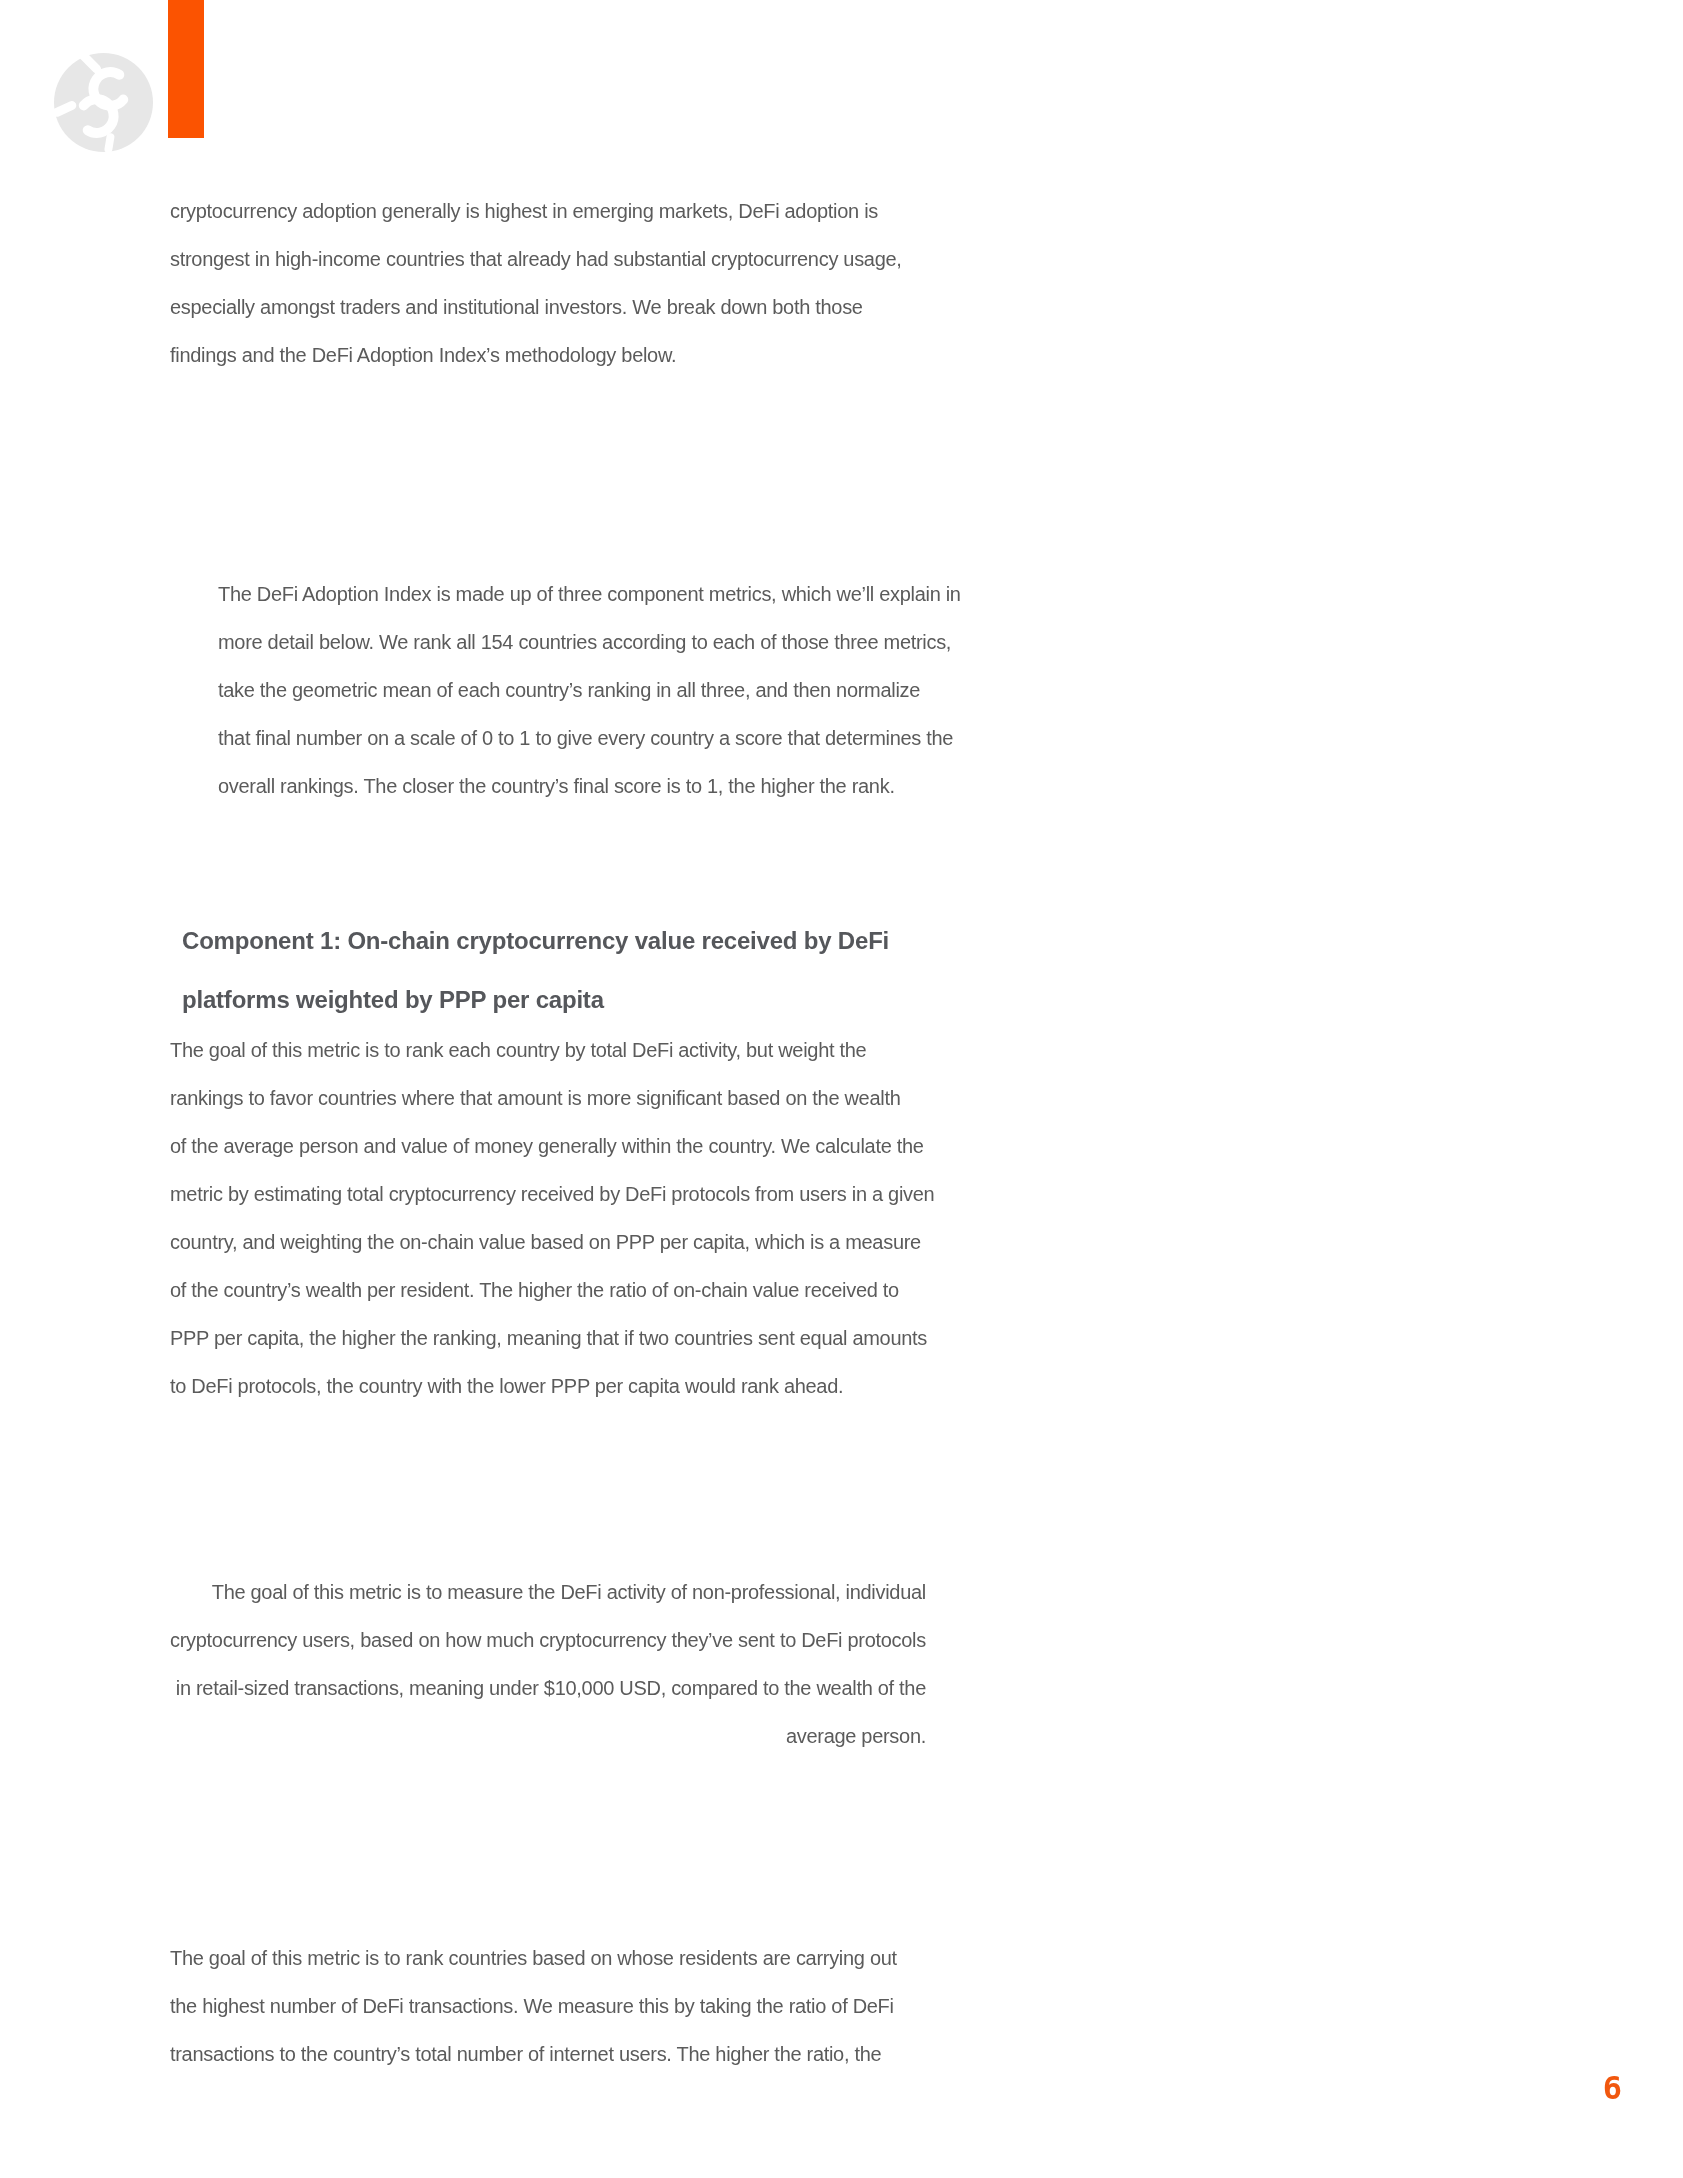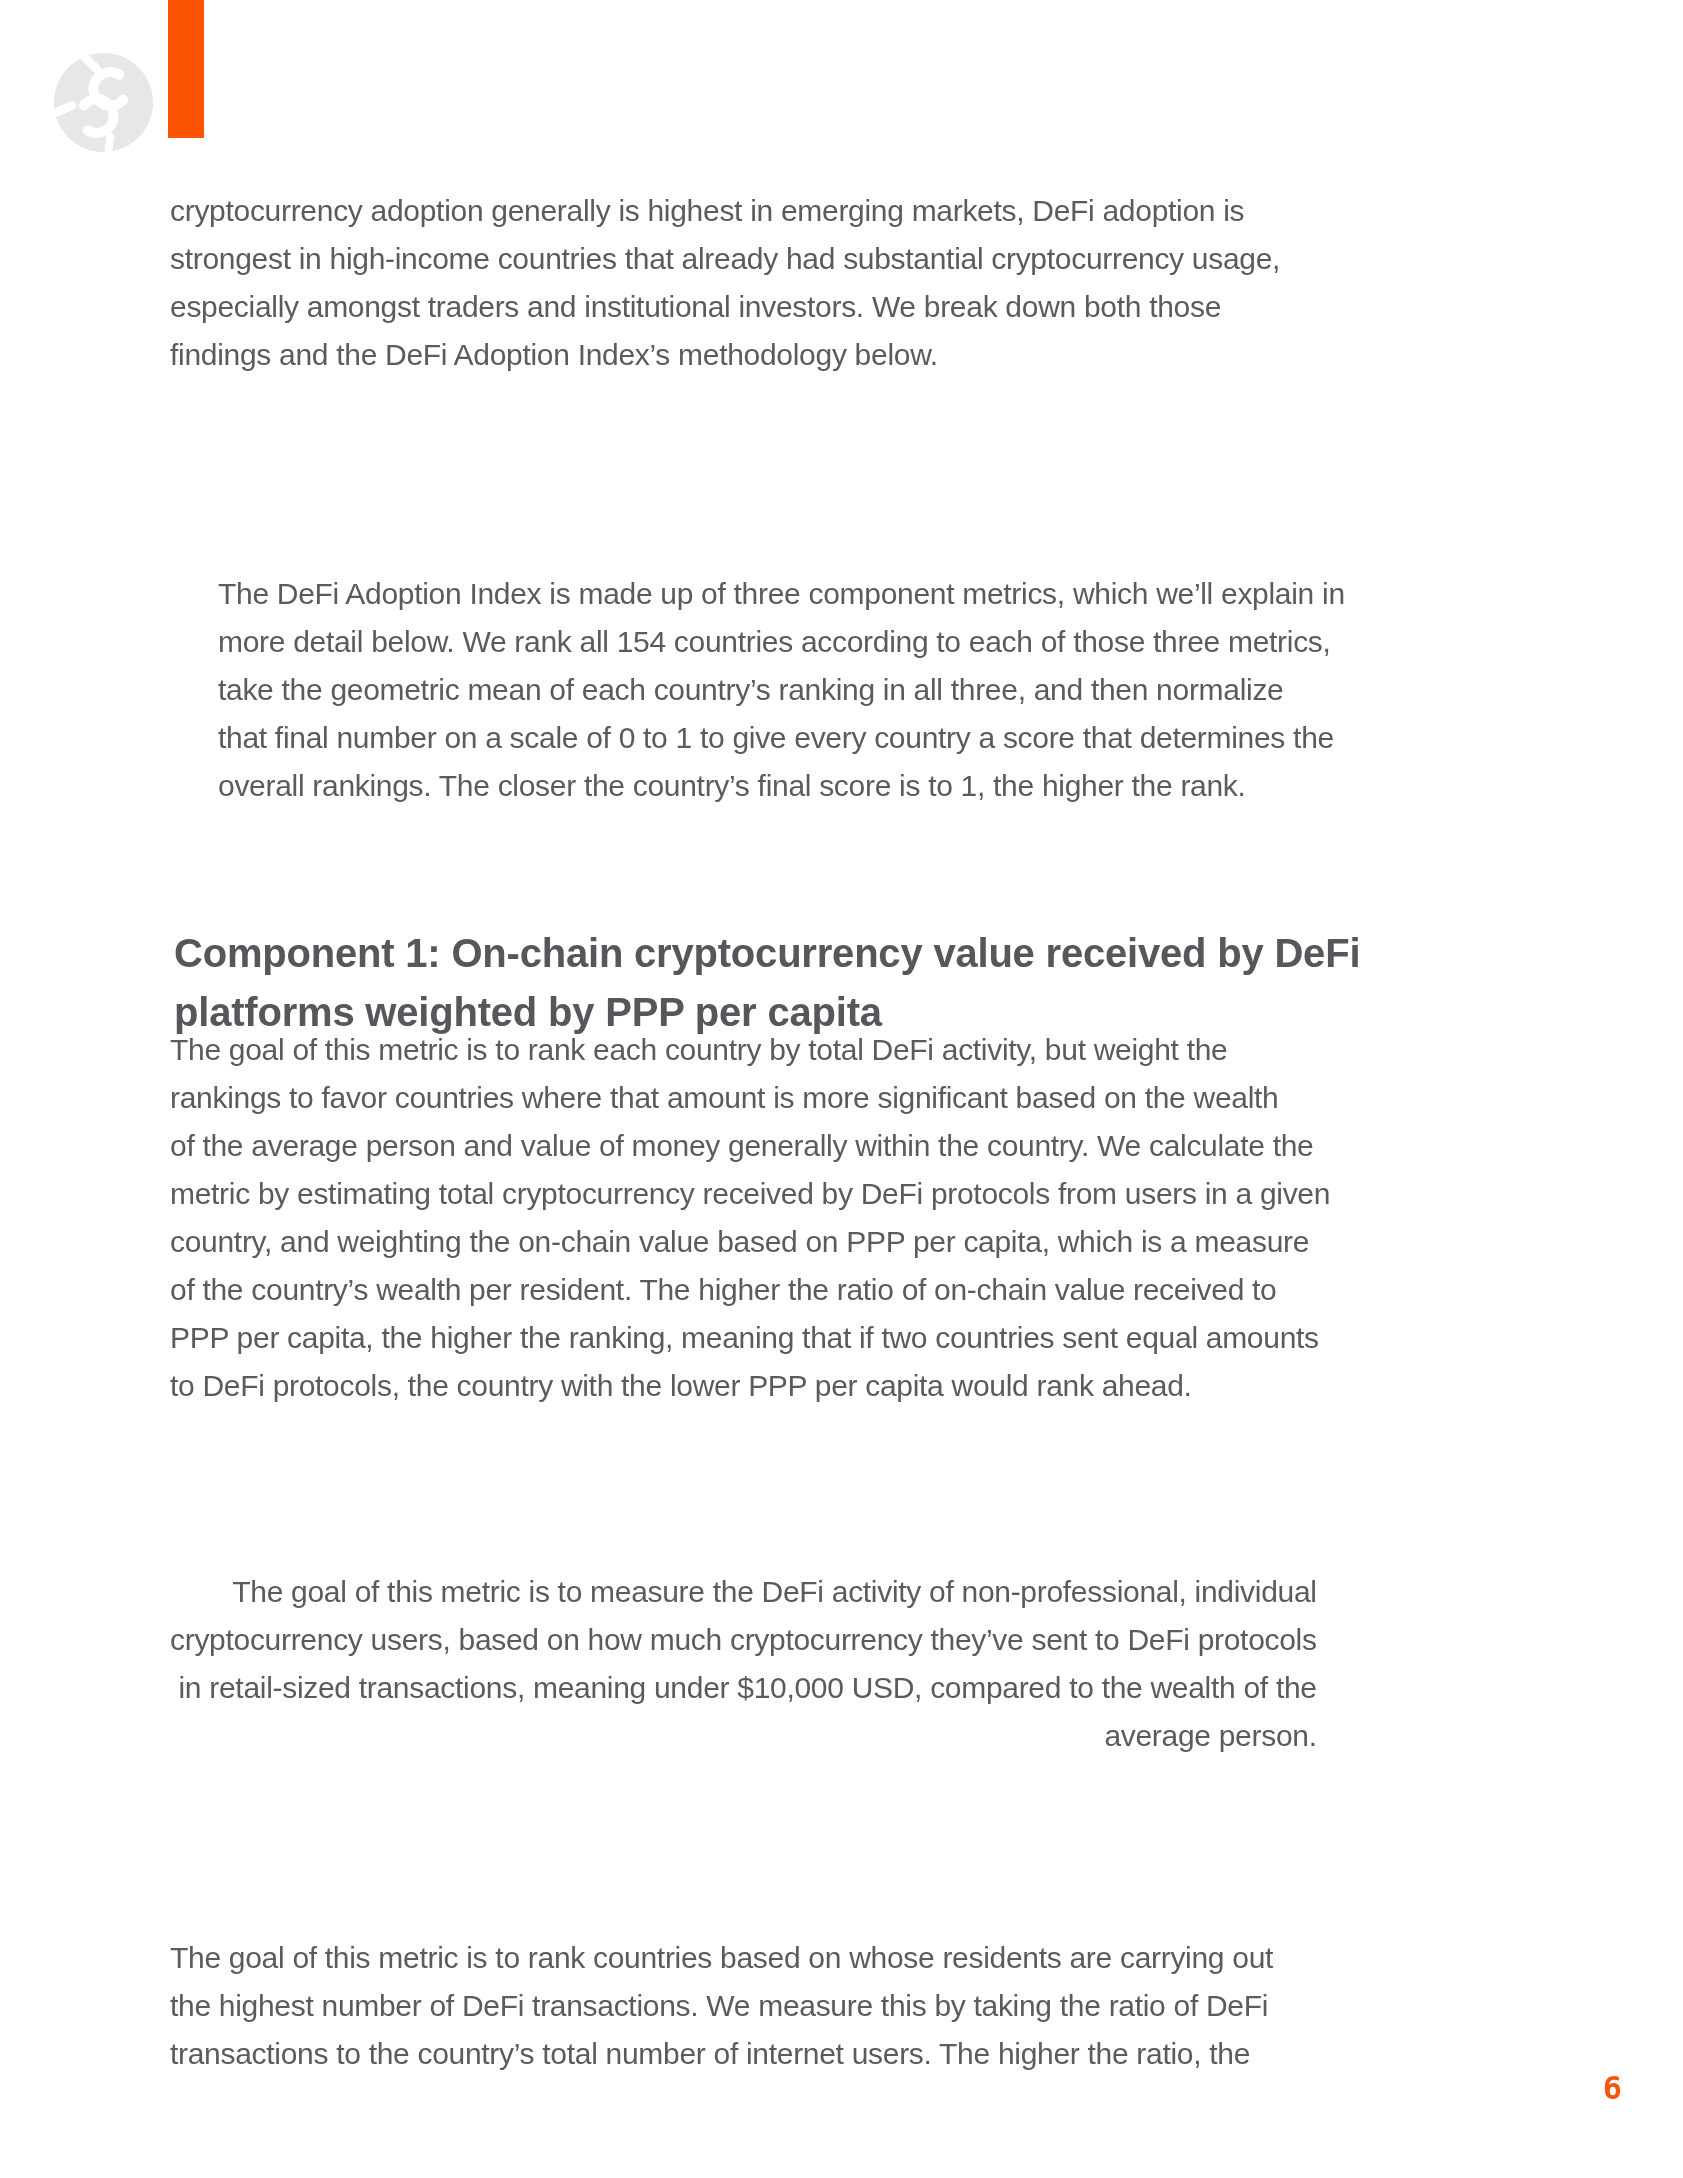--- a/index.html
+++ b/index.html
@@ -18,35 +18,35 @@
     position: absolute; left: 168px; top: 0;
     width: 36px; height: 138px;
     background: var(--accent-bar, #FB5301);
   }
   .content {
     position: absolute; left: 170px; top: 0;
     width: 1303px; height: 2178px;
   }
   .body-text {
     position: absolute; left: 0;
-    font-size: 30px; line-height: 48px;
+    font-size: 20px; line-height: 48px;
     letter-spacing: -0.3px;
     color: var(--body, #5B5B5B);
     white-space: pre-line;
   }
   .doc-title {
     position: absolute; left: 0; top: 465px;
     font-size: 63px; line-height: 77px;
     font-weight: bold; letter-spacing: 0.5px;
     color: var(--title, #2B3B6B);
     white-space: pre-line;
   }
   .comp-heading {
-    position: absolute; left: 4px;
-    font-size: 40px; line-height: 59px;
+    position: absolute; left: 12px;
+    font-size: 24px; line-height: 59px;
     font-weight: bold; letter-spacing: -0.2px;
     color: var(--heading, #55575B);
     white-space: pre-line;
   }
   .p-intro  { top: 187px; }
   .p-method { top: 570px; margin-left: 48px; }
   .h-c1     { top: 891px; }
   .p-c1     { top: 1026px; }
   .h-c2     { top: 1486px; }
   .p-c2     { top: 1568px; text-align: right; }

